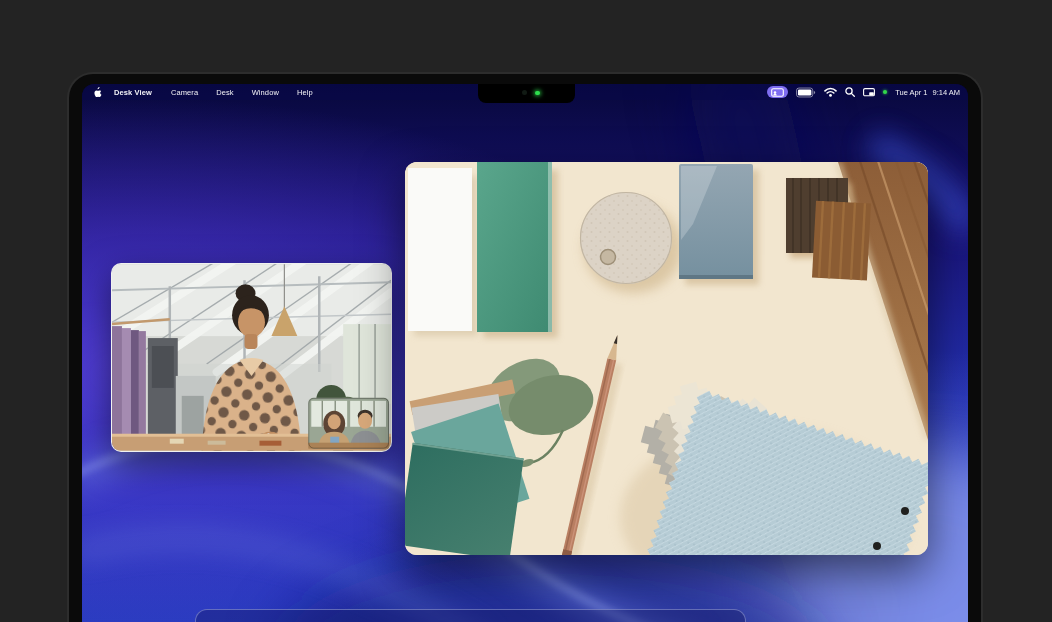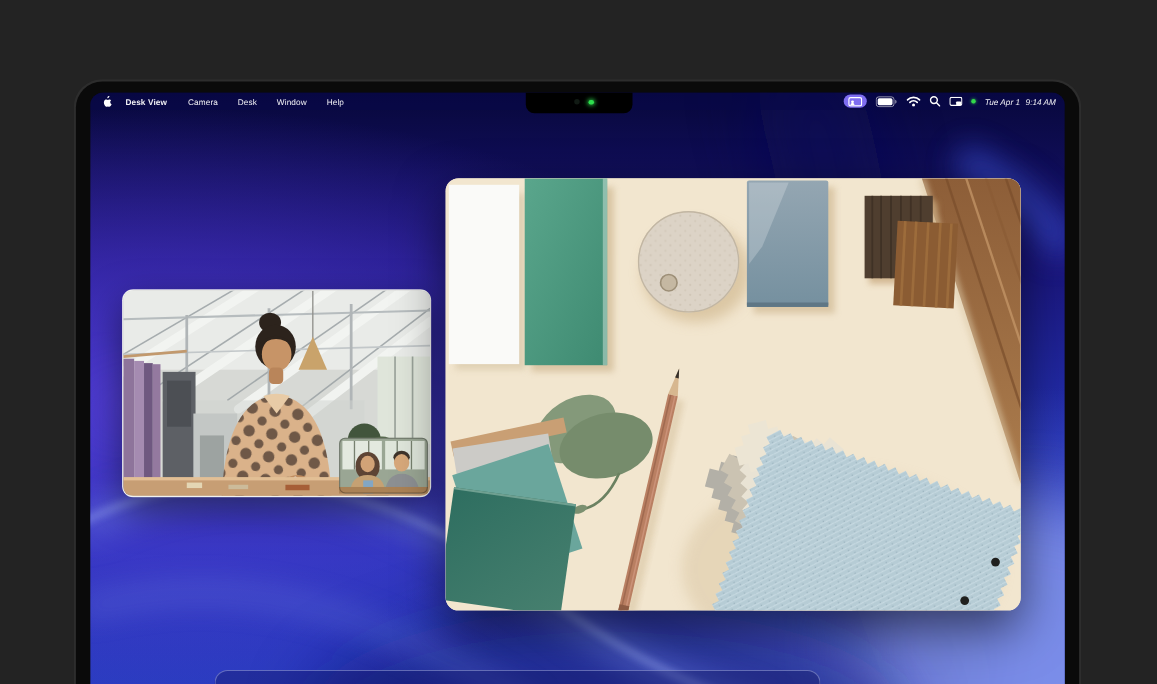--- a/index.html
+++ b/index.html
@@ -22,21 +22,21 @@
     color:#f2f2f6;font-size:7.5px;}
   .mb-left{display:flex;align-items:center;padding-left:11px;}
   .mb-apple{display:flex;align-items:center;padding:0 6px 0 0;}
   .mb-item{padding:0 9px;white-space:nowrap;letter-spacing:.1px;}
   .mb-item.app{font-weight:bold;padding:0 10px 0 6px;}
   .mb-right{margin-left:auto;display:flex;align-items:center;gap:8px;padding-right:8px;}
   .status-pill{width:21px;height:12px;border-radius:6px;background:#7e6df0;
     display:flex;align-items:center;justify-content:center;}
   .green-dot{width:4px;height:4px;border-radius:50%;background:#32d74b;
     box-shadow:0 0 3px #32d74b;}
-  .clock{display:flex;gap:5px;font-size:7.5px;white-space:nowrap;font-style:italic;}
+  .clock{display:flex;gap:5px;font-size:7.5px;white-space:nowrap;}
   
   .notch{position:absolute;left:396px;top:0;width:97px;height:19px;background:#000;
     border-radius:0 0 8px 8px;}
   .cam-lens{position:absolute;left:44px;top:6px;width:5px;height:5px;border-radius:50%;
     background:#111a14;}
   .cam-light{position:absolute;left:57px;top:6.5px;width:4.5px;height:4.5px;border-radius:50%;
     background:#2ede4e;box-shadow:0 0 4px 1px rgba(46,222,78,.8);}
   
   .win{position:absolute;overflow:hidden;}
   .facetime-win{left:29px;top:179px;width:279px;height:187px;border-radius:10px;

